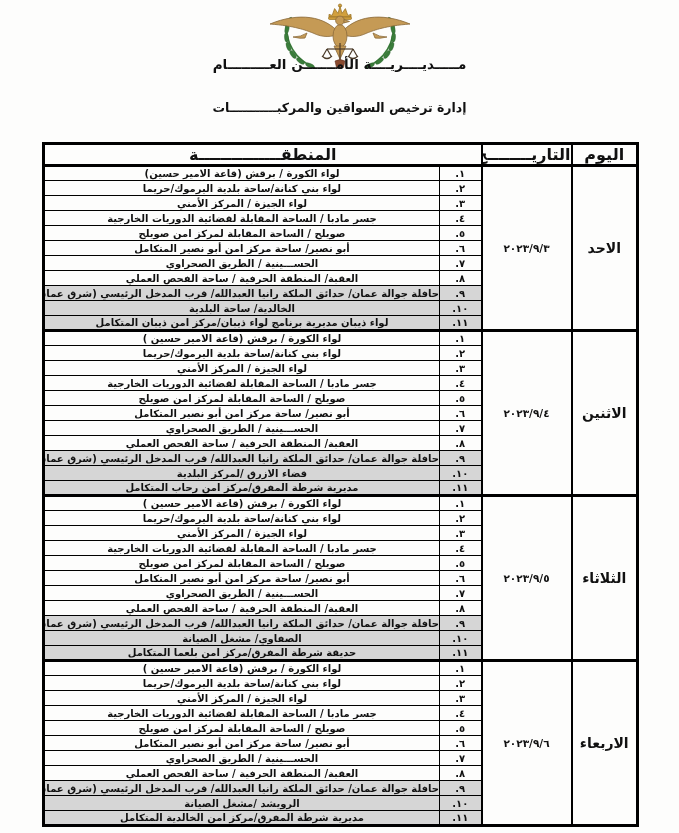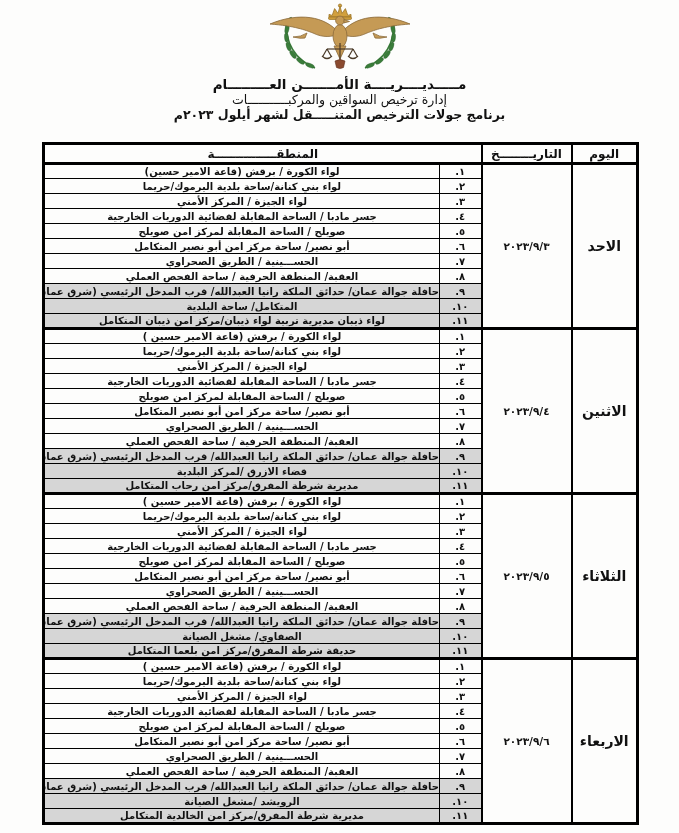--- a/index.html
+++ b/index.html
@@ -3,36 +3,36 @@
 <meta charset="utf-8">
 <style>
   html,body{margin:0;padding:0;}
   body{
     width:679px;height:833px;position:relative;overflow:hidden;
     background:#fdfdfc;color:#111;
     font-family:"DejaVu Sans",sans-serif;
     direction:rtl;
   }
   .emblem{position:absolute;top:3px;left:50%;transform:translateX(-50%);}
-  .titles{position:absolute;top:76px;left:0;width:100%;text-align:center;}
+  .titles{position:absolute;top:56px;left:0;width:100%;text-align:center;}
   .title-1{font-size:13.5px;font-weight:bold;line-height:16px;letter-spacing:.5px;}
-  .title-2{font-size:12.5px;font-weight:normal;line-height:15px;}
+  .title-2{font-size:12.5px;font-weight:bold;line-height:15px;margin-top:28px;}
   .title-3{font-size:12.5px;font-weight:bold;line-height:16px;}
   .sched{
     position:absolute;top:142px;left:42px;width:597px;
     border-collapse:collapse;table-layout:fixed;
     border:3px solid #000;
   }
   .sched th,.sched td{
     border:1px solid #000;padding:0;margin:0;
     text-align:center;vertical-align:middle;
     font-weight:bold;white-space:nowrap;overflow:hidden;
   }
   .sched thead tr{height:20px;}
-  .sched thead th{font-size:12px;border-bottom:2px solid #14532d;}
+  .sched thead th{font-size:16px;border-bottom:2px solid #14532d;}
   .sched tbody{border-top:3px solid #000;}
   .sched tbody tr{height:15px;}
   .day-col{width:66px;}
   .date-col{width:90px;}
   .num-col{width:42px;}
   th.day-h,td.day-cell{border-left:2px solid #000;}
   th.date-h,td.date-cell{border-left:2px solid #000;}
   td.day-cell{font-size:14px;}
   td.date-cell{font-size:10.5px;letter-spacing:1.5px;}
   td.num-cell{font-size:10px;}
@@ -90,21 +90,20 @@
     <path d="M67 53 Q72 58 77 53"></path>
     <path d="M98 46 L94 53 M98 46 L102 53"></path>
     <path d="M93 53 Q98 58 103 53"></path>
   </g>
   <path d="M80 58 Q85 55 90 58 L88.5 64.5 Q85 66.5 81.5 64.5 Z" fill="#8a4a2f" stroke="#5e2f1d" stroke-width="0.6"></path>
 </svg>
 
 <div class="titles">
   <div class="title-1">مـــــديــــريــــة الأمـــــــن العـــــــــام</div>
   <div class="title-2">إدارة ترخيص السواقين والمركبـــــــــــات</div>
-  <div class="title-3">برنامج جولات الترخيص المتنـــــقل لشهر أيلول ٢٠٢٣م</div>
 </div>
 
 <table class="sched">
   <colgroup>
     <col class="day-col">
       <col class="date-col">
       <col class="num-col">
       <col>
   </colgroup>
   <thead>
@@ -148,25 +147,25 @@
       <tr>
         <td class="num-cell">٨.</td>
         <td class="region-cell">العقبة/ المنطقة الحرفية / ساحة الفحص العملي</td>
       </tr>
       <tr class="shaded">
         <td class="num-cell">٩.</td>
         <td class="region-cell">حافلة جوالة عمان/ حدائق الملكة رانيا العبدالله/ قرب المدخل الرئيسي (شرق عمان)</td>
       </tr>
       <tr class="shaded">
         <td class="num-cell">١٠.</td>
-        <td class="region-cell">المتكامل/ ساحة البلدية</td>
+        <td class="region-cell">الخالدية/ ساحة البلدية</td>
       </tr>
       <tr class="shaded">
         <td class="num-cell">١١.</td>
-        <td class="region-cell">لواء ذيبان مديرية تربية لواء ذيبان/مركز امن ذيبان المتكامل</td>
+        <td class="region-cell">لواء ذيبان مديرية برنامج لواء ذيبان/مركز امن ذيبان المتكامل</td>
       </tr>
     </tbody>
     <tbody>
       <tr>
         <td class="day-cell" rowspan="11">الاثنين</td>
         <td class="date-cell" rowspan="11">٢٠٢٣/٩/٤</td>
         <td class="num-cell">١.</td>
         <td class="region-cell">لواء الكورة / برقش (قاعة الامير حسين )</td>
       </tr>
       <tr>

